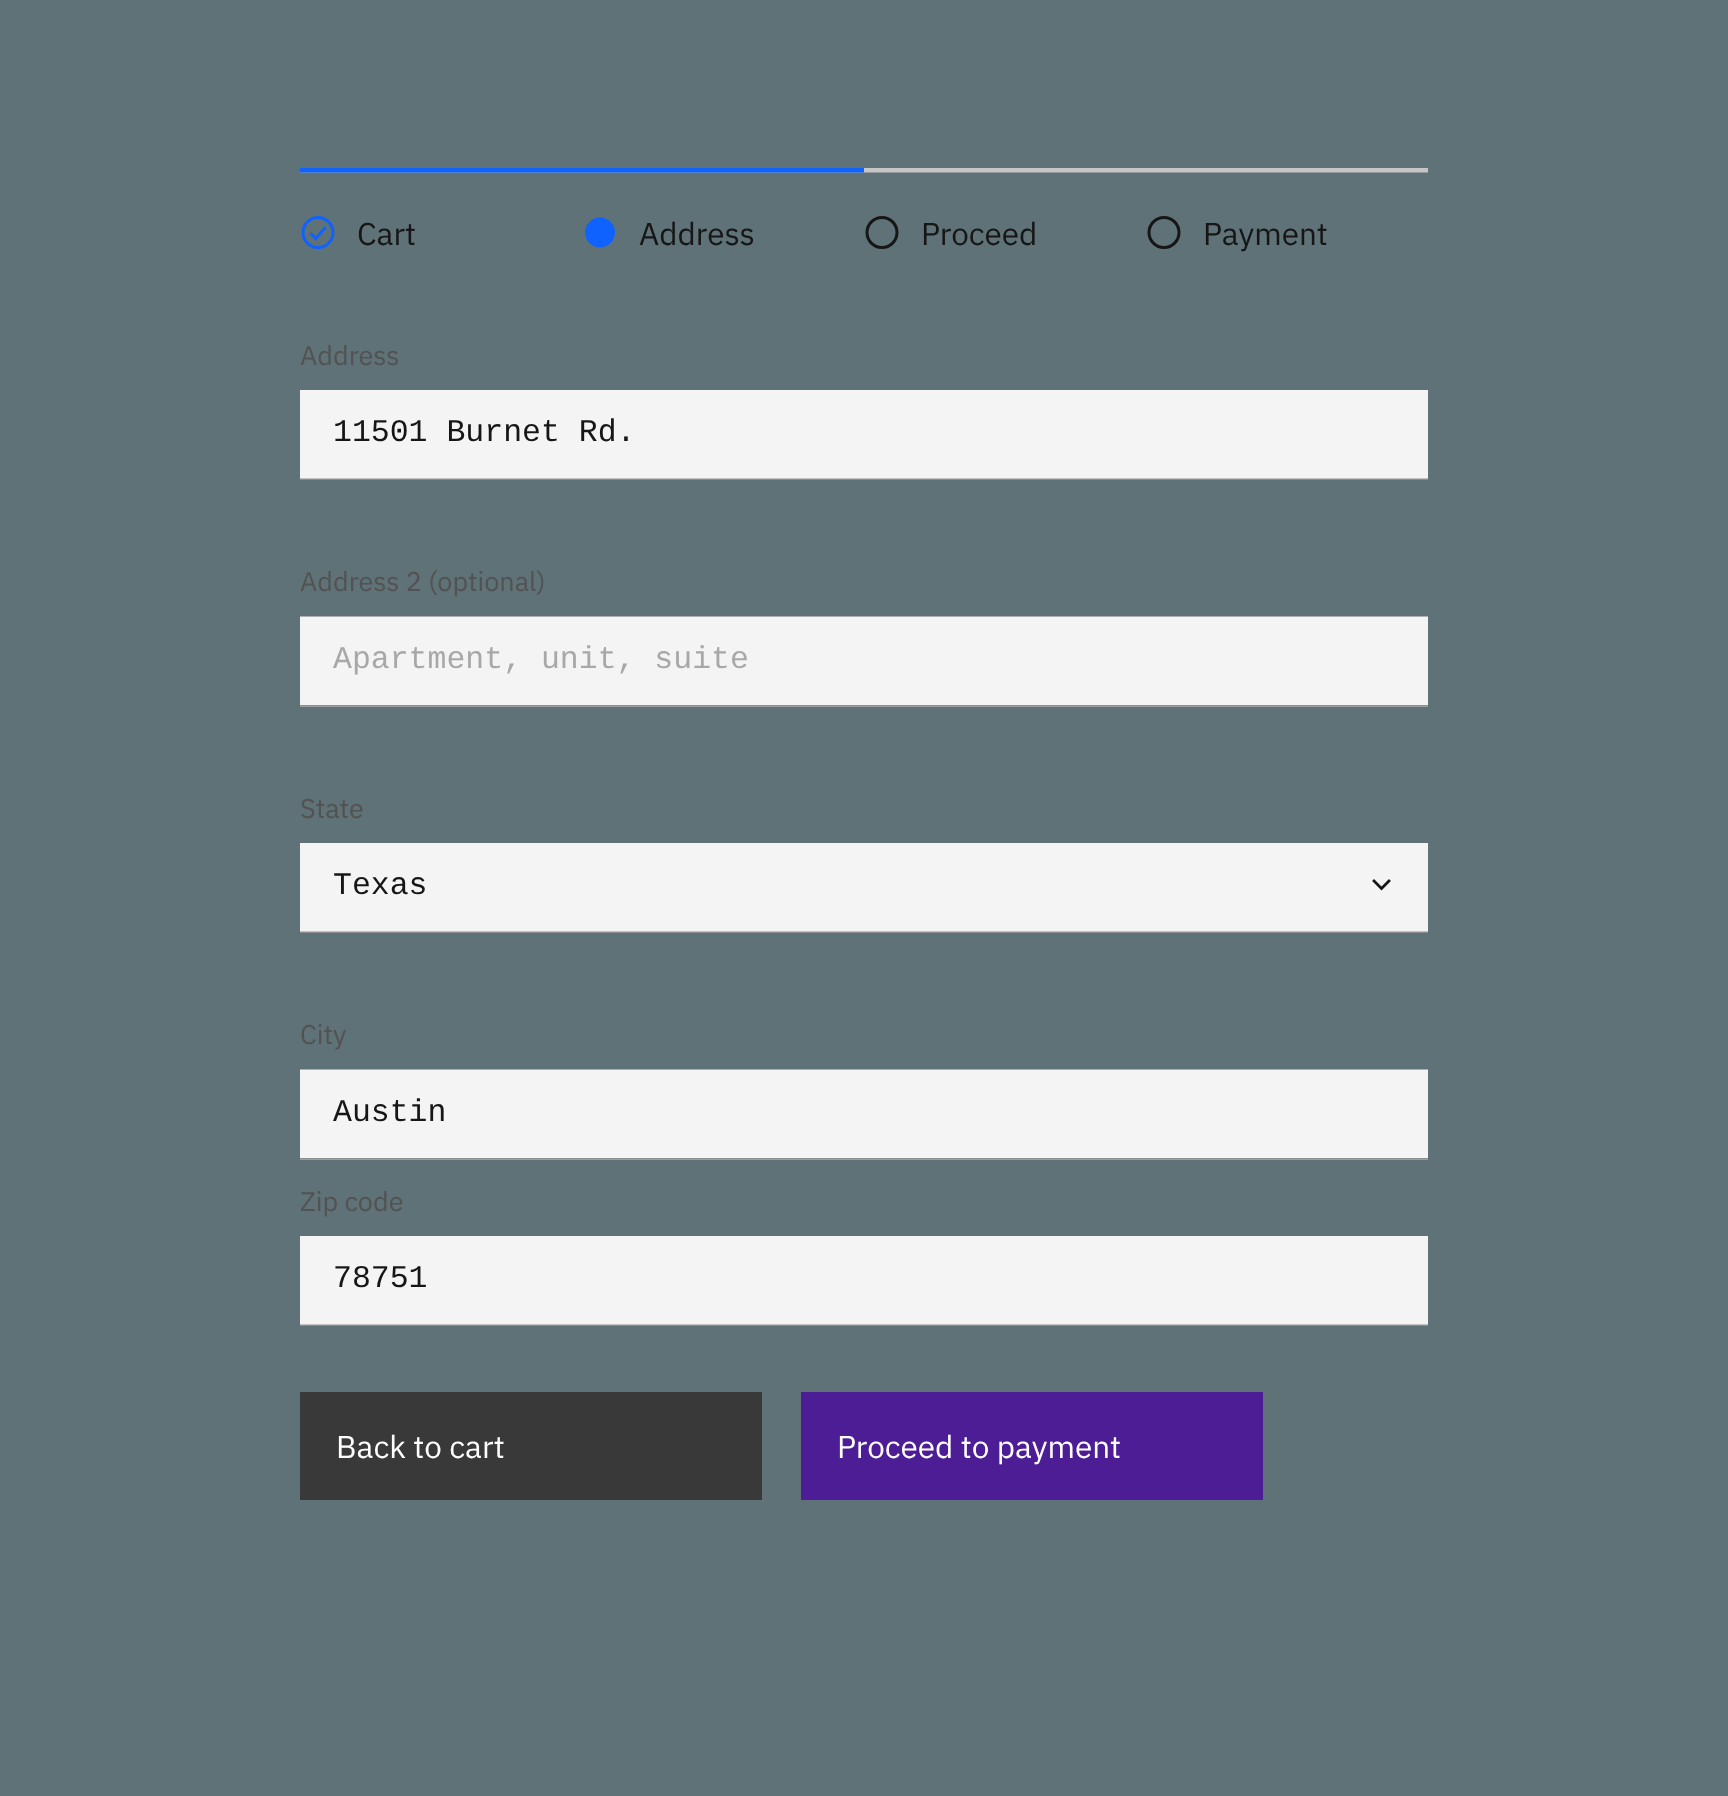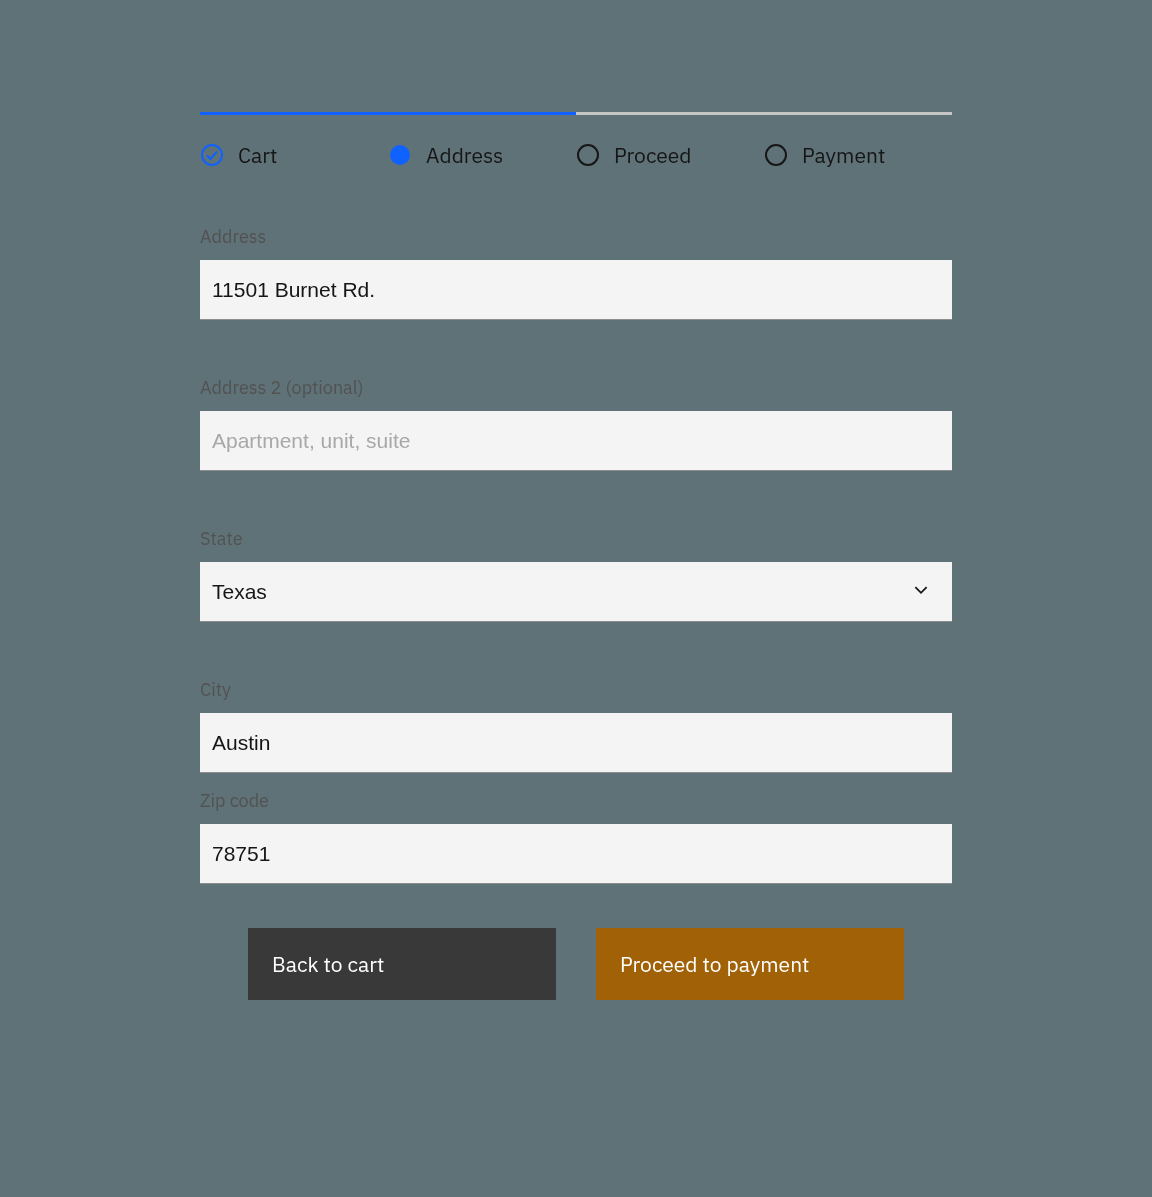--- a/index.html
+++ b/index.html
@@ -60,60 +60,60 @@
     color: #525252;
     margin-bottom: 12px;
     display: block;
   }
   .field-input, .field-select {
     width: 100%;
     height: 60px;
     background: #f4f4f4;
     border: none;
     border-bottom: 1px solid #8d8d8d;
-    padding: 0 12px;
+    padding: 0 22px;
     font-size: 21px;
     color: #161616;
-    font-family: Liberation Sans, sans-serif;
+    font-family: Liberation Mono, monospace;
     outline: none;
   }
   .field-input::placeholder { color: #a8a8a8; }
   .select-wrap { position: relative; }
   .field-select {
     appearance: none;
     -webkit-appearance: none;
     cursor: pointer;
   }
   .chevron {
     position: absolute;
     right: 22px;
     top: 50%;
     transform: translateY(-50%);
     pointer-events: none;
   }
   
   .buttons {
     display: flex;
-    gap: 40px;
+    gap: 26px;
     margin-top: 44px;
-    justify-content: center;
+    justify-content: flex-start;
   }
   .btn {
     height: 72px;
     width: 308px;
     border: none;
     font-size: 21px;
     font-family: inherit;
     text-align: left;
     padding-left: 24px;
     color: #fff;
     cursor: pointer;
   }
   .btn-secondary { background: #393939; }
-  .btn-primary { background: #a16207; }
+  .btn-primary { background: #4c1d95; }
 </style>
 </head>
 <body>
 
 <div class="container">
 
   <div class="progress-track">
     <div class="progress-fill" style="width:50%"></div>
   </div>
 

